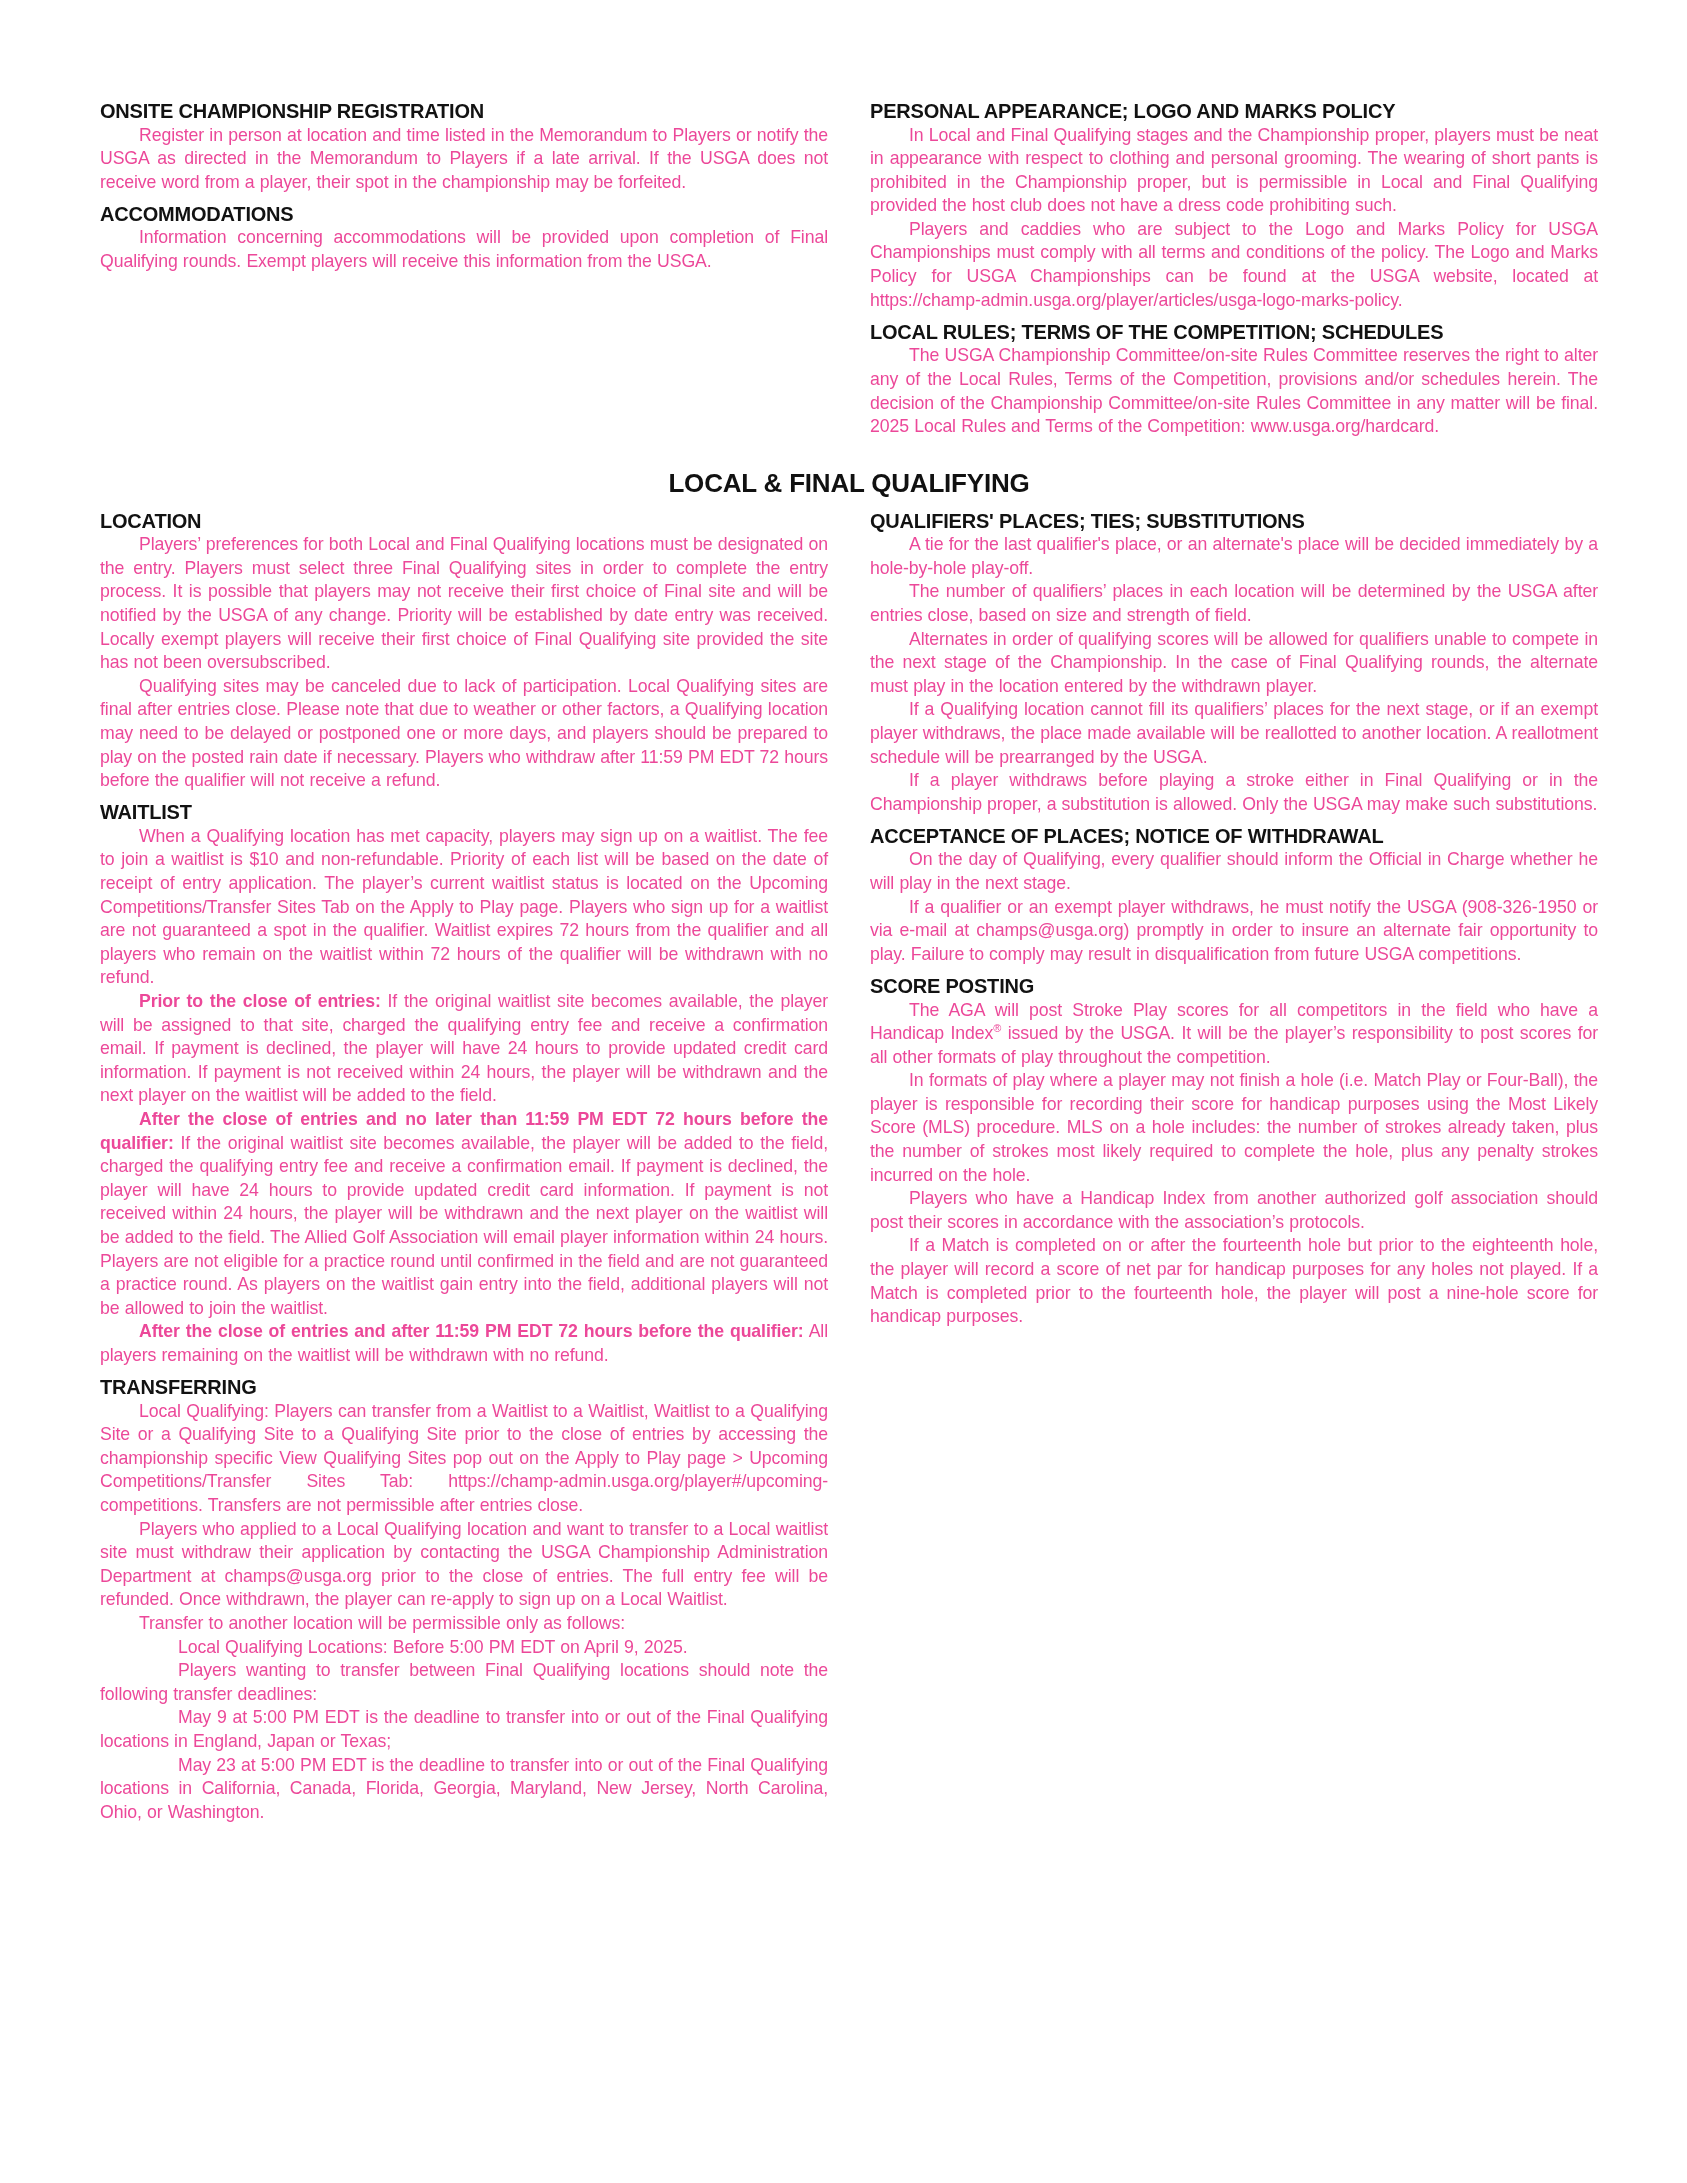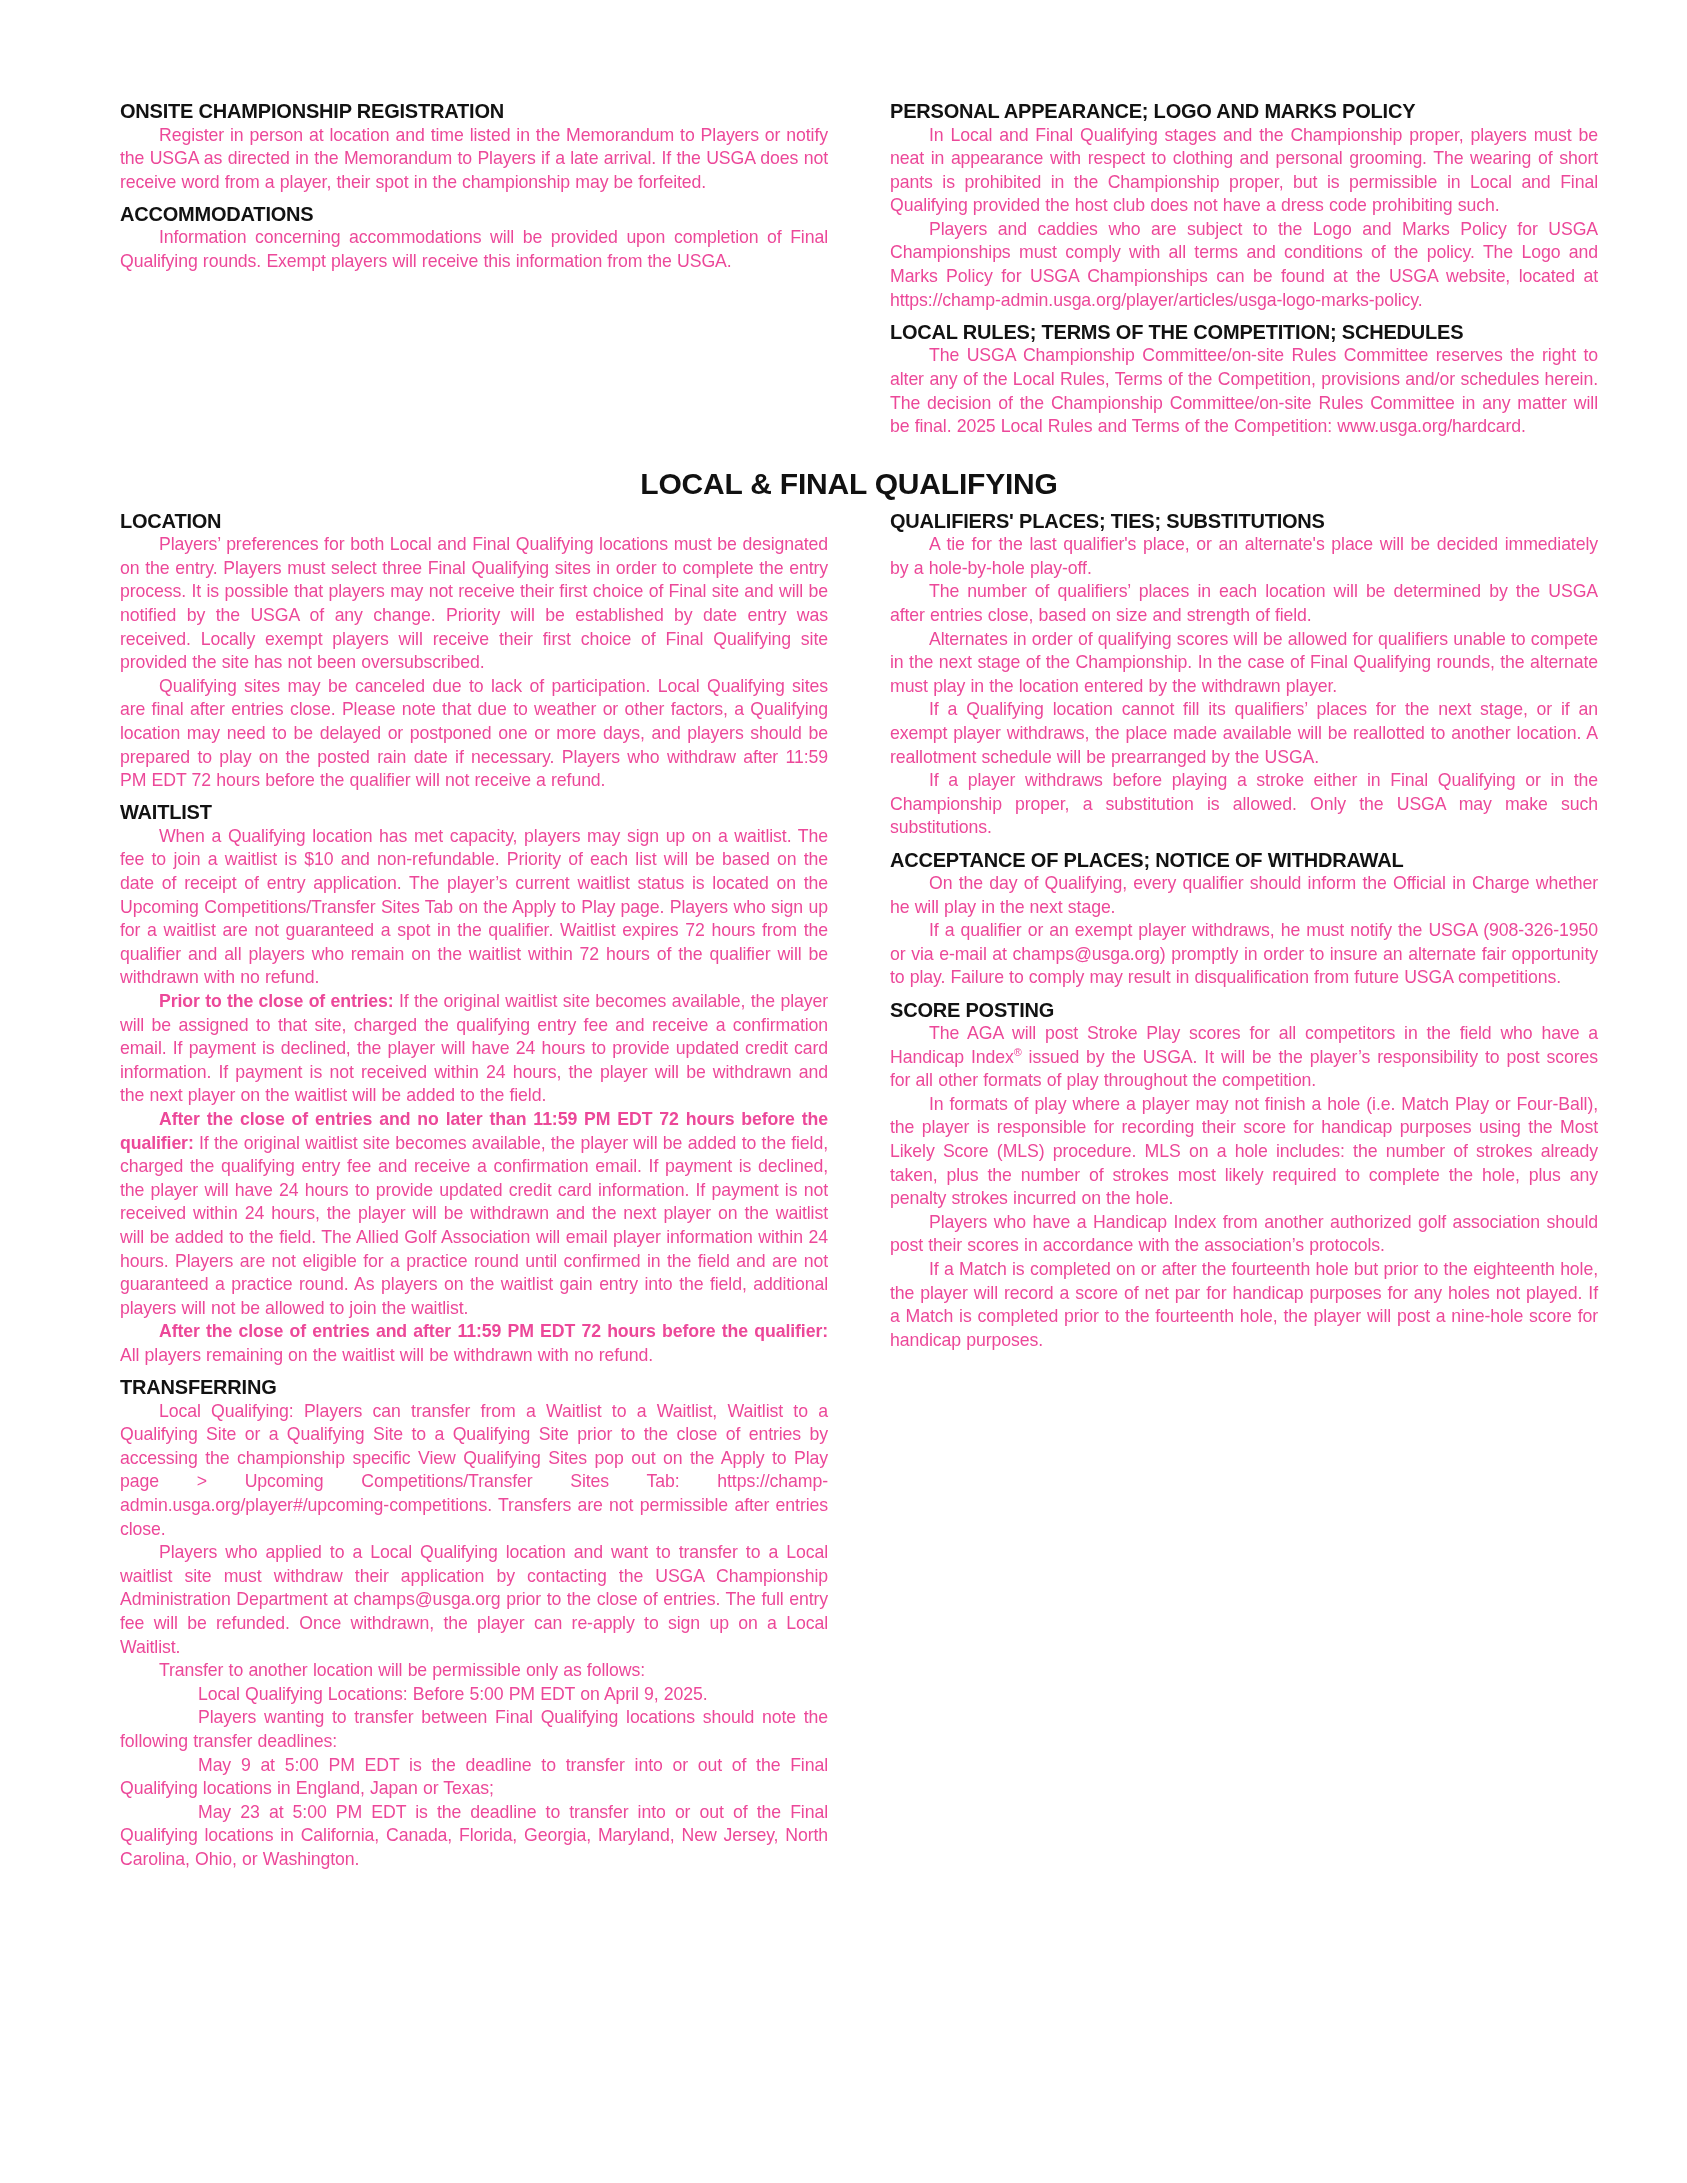--- a/index.html
+++ b/index.html
@@ -9,21 +9,21 @@
     height: 2183px;
     margin: 0 auto;
     background: #ffffff;
     color: #161616;
     font-family: "Liberation Sans", "DejaVu Sans", sans-serif;
     box-sizing: border-box;
     padding: 99px 89px 0 100px;
     overflow: hidden;
   }
   .columns { display: flex; gap: 42px; }
-  .col { width: 728px; box-sizing: border-box; margin-left: 20px; }
+  .col { width: 728px; box-sizing: border-box; }
 
   .section { margin-top: 7.6px; }
   .section:first-child { margin-top: 0; }
 
   h2.sec-h {
     font-size: 20px;
     line-height: 24.5px;
     font-weight: 700;
     margin: 0;
     letter-spacing: -0.2px;
@@ -37,21 +37,21 @@
     text-indent: 39px;
     letter-spacing: -0.1px;
     word-spacing: 0.4px;
     color: #ec4899;
   }
   p.body.indent2 { text-indent: 78px; }
   p.body .lead { font-weight: 700; }
   p.body sup { font-size: 0.62em; line-height: 0; vertical-align: super; }
 
   .center-title {
-    font-size: 30px;
+    font-size: 26px;
     line-height: 29px;
     font-weight: 700;
     text-align: center;
     margin: 30px 0 11px 0;
     letter-spacing: -0.2px;
     color: #111;
   }
 </style>
 </head>
 <body>

